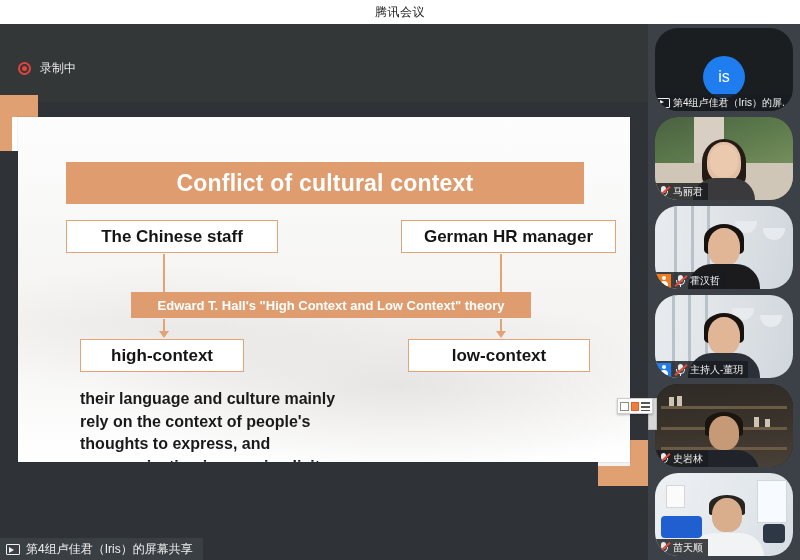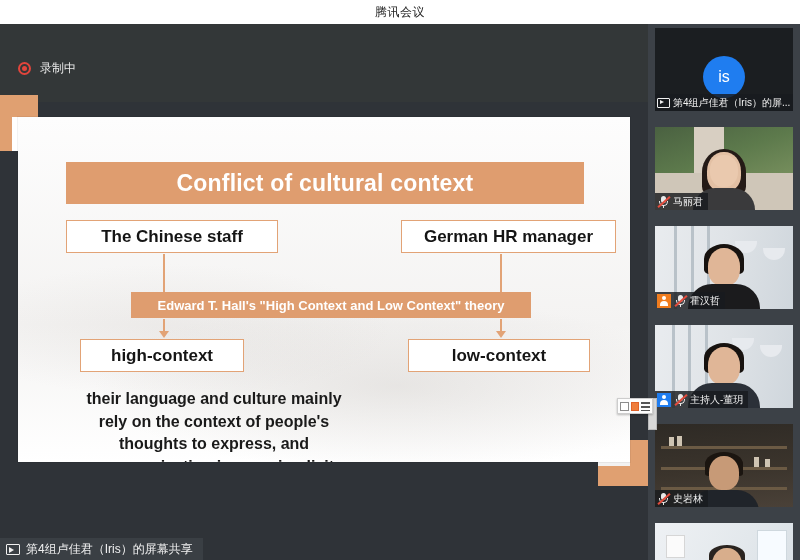--- a/index.html
+++ b/index.html
@@ -52,21 +52,20 @@
     left: 2px; top: 2px; width: 5px; height: 5px;
     border-radius: 50%; background: #e2453c;
   }
   .rec-label { font-size: 12px; color: #e9e9e9; }
 
   
   .slide-frame {
     position: absolute; left: 0px; top: 95px;
     width: 612px; height: 390px;
     background: transparent;
-    text-align: center;
   }
   .slide {
     position: absolute; left: 18px; top: 22px;
     width: 612px; height: 345px;
     background: linear-gradient(140deg,#fbfbfb 0%,#f3f3f3 45%,#eeeeee 70%,#f7f7f7 100%);
     overflow: hidden;
     box-shadow: 0 0 0 1px rgba(0,0,0,0.05);
   }
   
   .slide-bg {
@@ -209,23 +208,24 @@
   
   .rail {
     position: absolute; left: 648px; top: 24px;
     width: 152px; height: 536px;
     background: #3c4147;
     padding: 4px 0 0 0; box-sizing: border-box;
   }
   .tile {
     position: relative;
     width: 138px; height: 83px;
-    margin: 0 auto 16px auto;
+    margin: 0 auto 6px auto;
     background: #1d2023;
     overflow: hidden;
+    border-radius: 23px;
   }
   .tile-video {
     position: absolute; left: 0; top: 0; right: 0; bottom: 0;
   }
   .namebar {
     position: absolute; left: 0; bottom: 0;
     height: 17px; display: flex; align-items: center;
     gap: 3px; padding: 0 5px 0 2px;
     background: rgba(24,27,30,.82);
   }

